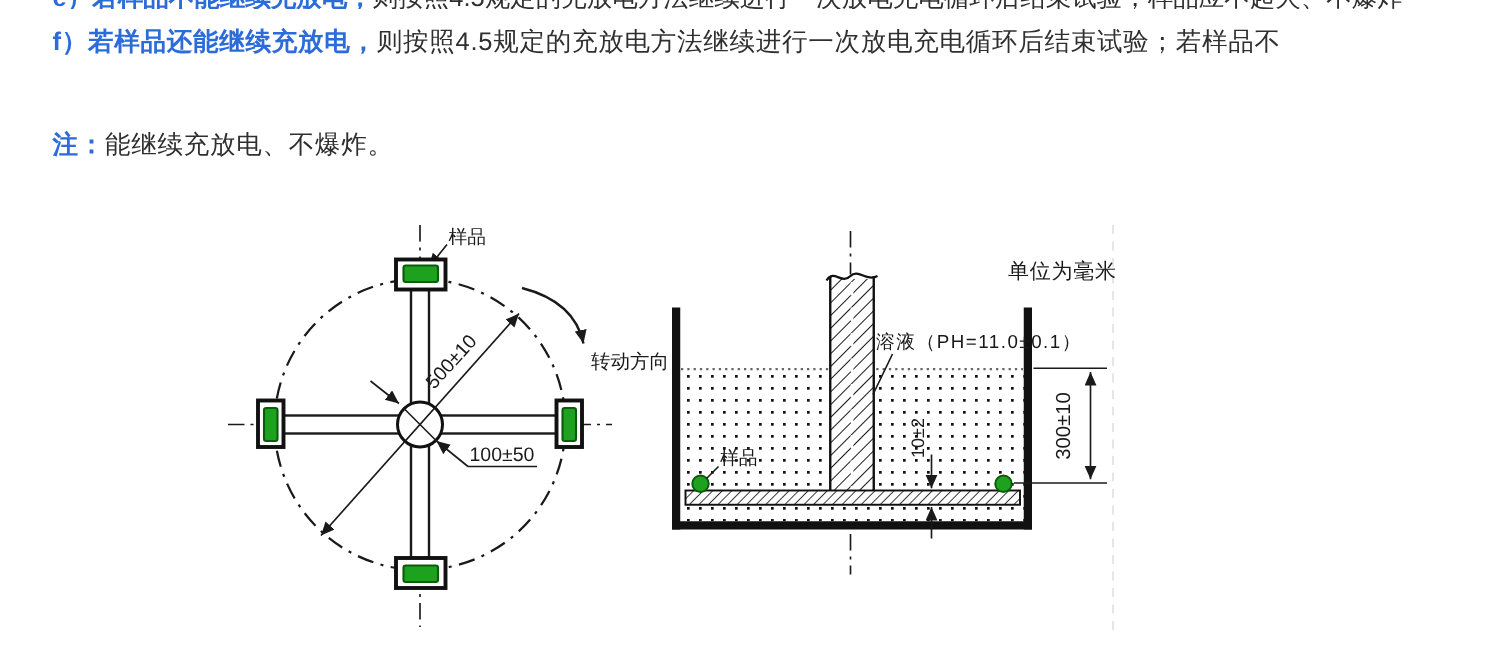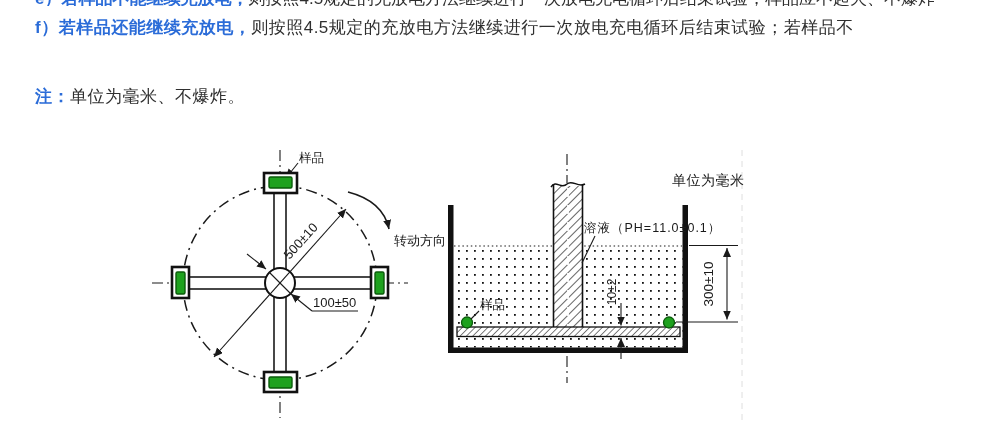--- a/index.html
+++ b/index.html
@@ -32,21 +32,21 @@
 <div id="screen">
 
   <div class="clipline">
     <span class="inner"><span class="blue">e）若样品不能继续充放电，</span><span class="blk">则按照4.5规定的充放电方法继续进行一次放电充电循环后结束试验，样品应不起火、不爆炸</span></span>
   </div>
 
   <div class="txtline t1">
     <span class="blue">f）若样品还能继续充放电，</span><span class="blk">则按照4.5规定的充放电方法继续进行一次放电充电循环后结束试验；若样品不</span>
   </div>
   <div class="txtline t3">
-    <span class="blue">注：</span><span class="blk">单位为毫米、不爆炸。</span>
+    <span class="blue">注：</span><span class="blk">能继续充放电、不爆炸。</span>
   </div>
 
   <svg id="fig" width="1000" height="445" viewBox="0 0 1000 445">
     <defs>
       <marker id="arwE" markerWidth="11" markerHeight="10" refX="9" refY="4" orient="auto" markerUnits="userSpaceOnUse">
         <path d="M0,0 L9,4 L0,8 z" fill="#1a1a1a"></path>
       </marker>
       <marker id="arwS" markerWidth="11" markerHeight="10" refX="9" refY="4" orient="auto-start-reverse" markerUnits="userSpaceOnUse">
         <path d="M0,0 L9,4 L0,8 z" fill="#1a1a1a"></path>
       </marker>

